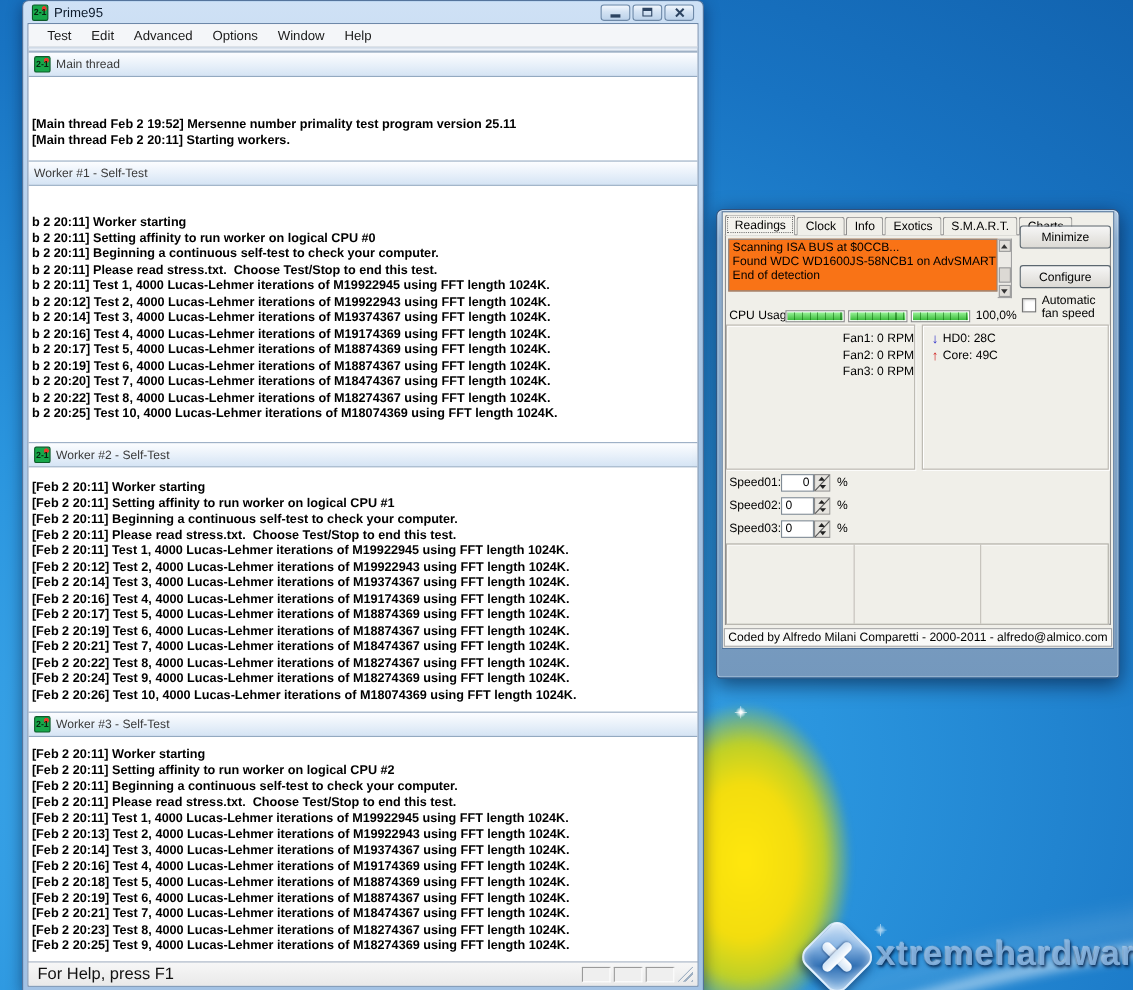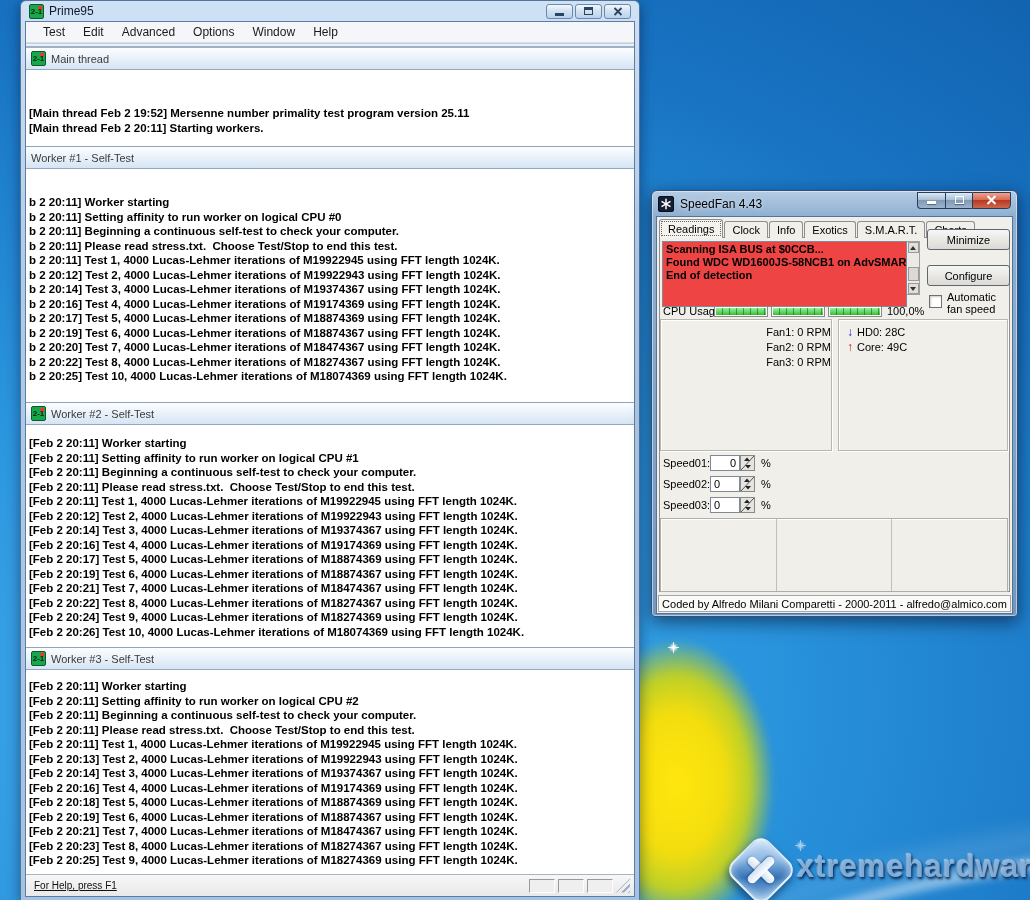--- a/index.html
+++ b/index.html
@@ -66,21 +66,21 @@
   .child-title { font-size:11px; color:#3a3a3a; }
   .child-body { background:#fff; overflow:hidden; padding-left:3px; }
   .log { font-size:11.5px; font-weight:bold; color:#000; line-height:14.5px; white-space:pre; }
 
   .p95i { width:15px; height:15px; flex:0 0 15px; background:#17a84b; border:1px solid #0b5a28; border-radius:2px;
     color:#06240f; font-size:8px; font-weight:bold; display:flex; align-items:center; justify-content:center;
     background-image: radial-gradient(circle at 78% 22%, #e53b2c 0 2px, transparent 2.5px); }
 
   .statusbar { height:22px; flex:0 0 22px; background:linear-gradient(180deg,#f7f7f7,#e9e9e9);
     border-top:1px solid #a7b4c4; display:flex; align-items:center; padding:0 4px 0 8px; }
-  .status-text { font-size:10px; color:#111;text-decoration:underline; }
+  .status-text { font-size:15px; color:#111; }
   .status-panes { margin-left:auto; display:flex; gap:3px; align-items:center; }
   .pane { width:26px; height:14px; border:1px solid; border-color:#9a9a9a #fdfdfd #fdfdfd #9a9a9a; background:#efefef; }
   .grip { width:14px; height:14px;
     background: repeating-linear-gradient(135deg, transparent 0 3px, #9fb0c2 3px 5px);
     clip-path: polygon(100% 0, 100% 100%, 0 100%); }
 
   
   .sf { left:651px; top:190px; width:367px; height:427px; border-radius:6px 6px 4px 4px;
     background: linear-gradient(180deg,#b6cce4,#8fafd0 26px,#7498bd);
     border:1px solid #31517b; padding:1px 4px 4px 4px;
@@ -102,22 +102,22 @@
   .sf-body { position:relative; background:#f0efe9; border:1px solid #51749c; height:398px; font-size:11px; color:#000; }
   .tabstrip { position:absolute; left:2px; top:2px; display:flex; align-items:flex-end; height:19px; }
   .tab { border:1px solid #8e8e8e; border-bottom:none; border-radius:3px 3px 0 0; background:#f0efe9;
     padding:2px 7px 2px 7px; font-size:11px; margin-right:1px; position:relative;margin-top:18px; }
   .tab.active { padding:3px 8px; margin-top:-2px; z-index:3; background:#f4f3ee;
     outline:1px dotted #666; outline-offset:-3px; }
   .tabline { position:absolute; left:2px; right:2px; top:20px; border-top:1px solid #8e8e8e; }
   .tabpage-frame { position:absolute; left:2px; top:20px; right:2px; bottom:21px;
     border:1px solid #8e8e8e; border-top:none; }
 
-  .sf-log { position:absolute; left:5px; top:24px; width:245px; height:66px; background:#ef4444;
-    border:1px solid #7f8a94; padding:1px 3px; overflow:hidden;font-weight:bold; }
+  .sf-log { position:absolute; left:5px; top:24px; width:245px; height:48px; background:#f97316;
+    border:1px solid #7f8a94; padding:1px 3px; overflow:hidden; }
   .sf-log .line { font-size:11px; line-height:13px; white-space:pre; }
   .sf-scroll { position:absolute; left:250px; top:24px; width:13px; height:54px; background:#eceae6;
     border:1px solid #a0a0a0; border-left:none; display:flex; flex-direction:column; align-items:center; }
   .sbtn { width:11px; height:11px; background:#e2dfda; border:1px solid #9a9a9a; display:flex; align-items:center; justify-content:center; }
   .tri-up { width:0; height:0; border-left:3px solid transparent; border-right:3px solid transparent; border-bottom:4px solid #333; }
   .tri-down { width:0; height:0; border-left:3px solid transparent; border-right:3px solid transparent; border-top:4px solid #333; }
   .sthumb { width:11px; height:14px; background:#dcd9d4; border:1px solid #9a9a9a; margin-top:14px; }
   .sf-scroll .spacer { flex:1; }
 
   .sf-btn { position:absolute; left:270px; width:83px; height:21px; border:1px solid #5c6770; border-radius:3px;
@@ -293,45 +293,20 @@
         <span class="pane"></span>
         <span class="pane"></span>
         <span class="pane"></span>
         <span class="grip"></span>
       </span>
     </div>
   </div>
 </div>
 
 <div class="win sf">
-  <div class="sf-titlebar">
-    <span class="sfi">
-      <svg width="12" height="12" viewBox="0 0 16 16">
-          <g stroke="#fff" stroke-width="2">
-            <line x1="8" y1="1" x2="8" y2="15"></line>
-            <line x1="2" y1="4.5" x2="14" y2="11.5"></line>
-            <line x1="2" y1="11.5" x2="14" y2="4.5"></line>
-          </g>
-        </svg>
-    </span>
-    <span class="sf-title">SpeedFan 4.43</span>
-    <span class="aero-btns">
-      <span class="ab min">
-          <span class="g-min2"></span>
-        </span>
-      <span class="ab max">
-          <span class="g-max2"></span>
-        </span>
-      <span class="ab close">
-        <svg width="11" height="10">
-            <path d="M1.5 1 L9.5 9 M9.5 1 L1.5 9" stroke="#fff" stroke-width="2"></path>
-          </svg>
-      </span>
-    </span>
-  </div>
 
   <div class="sf-body">
     <div class="tabline"></div>
     <div class="tabpage-frame"></div>
     <div class="tabstrip">
       <span class="tab active">Readings</span>
       <span class="tab">Clock</span>
       <span class="tab">Info</span>
       <span class="tab">Exotics</span>
       <span class="tab">S.M.A.R.T.</span>

